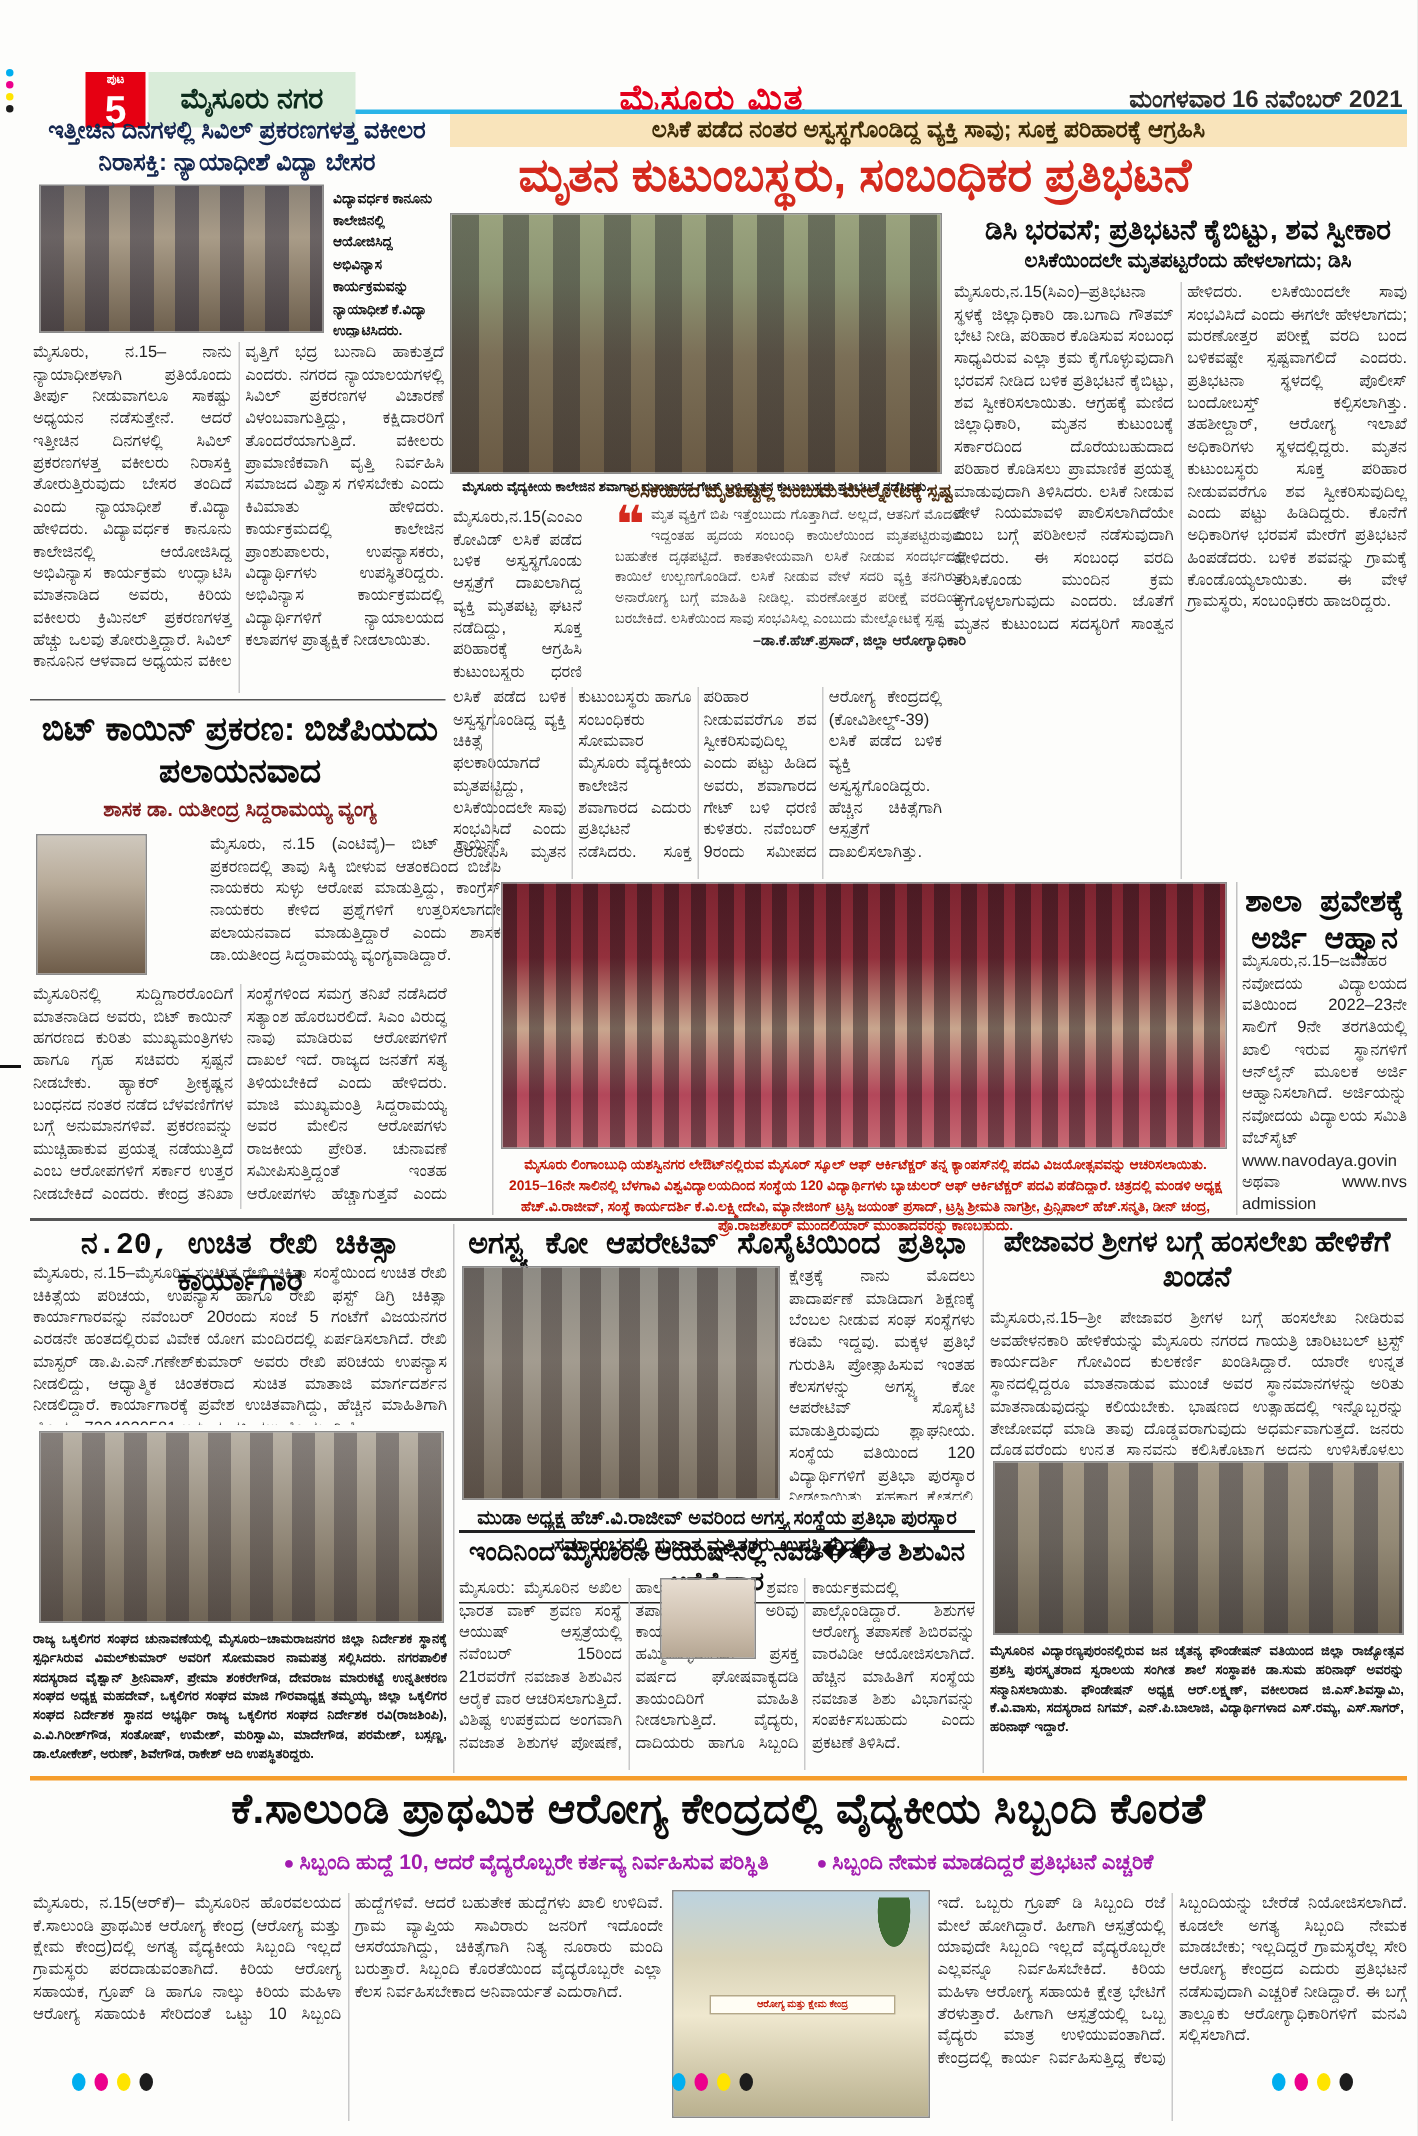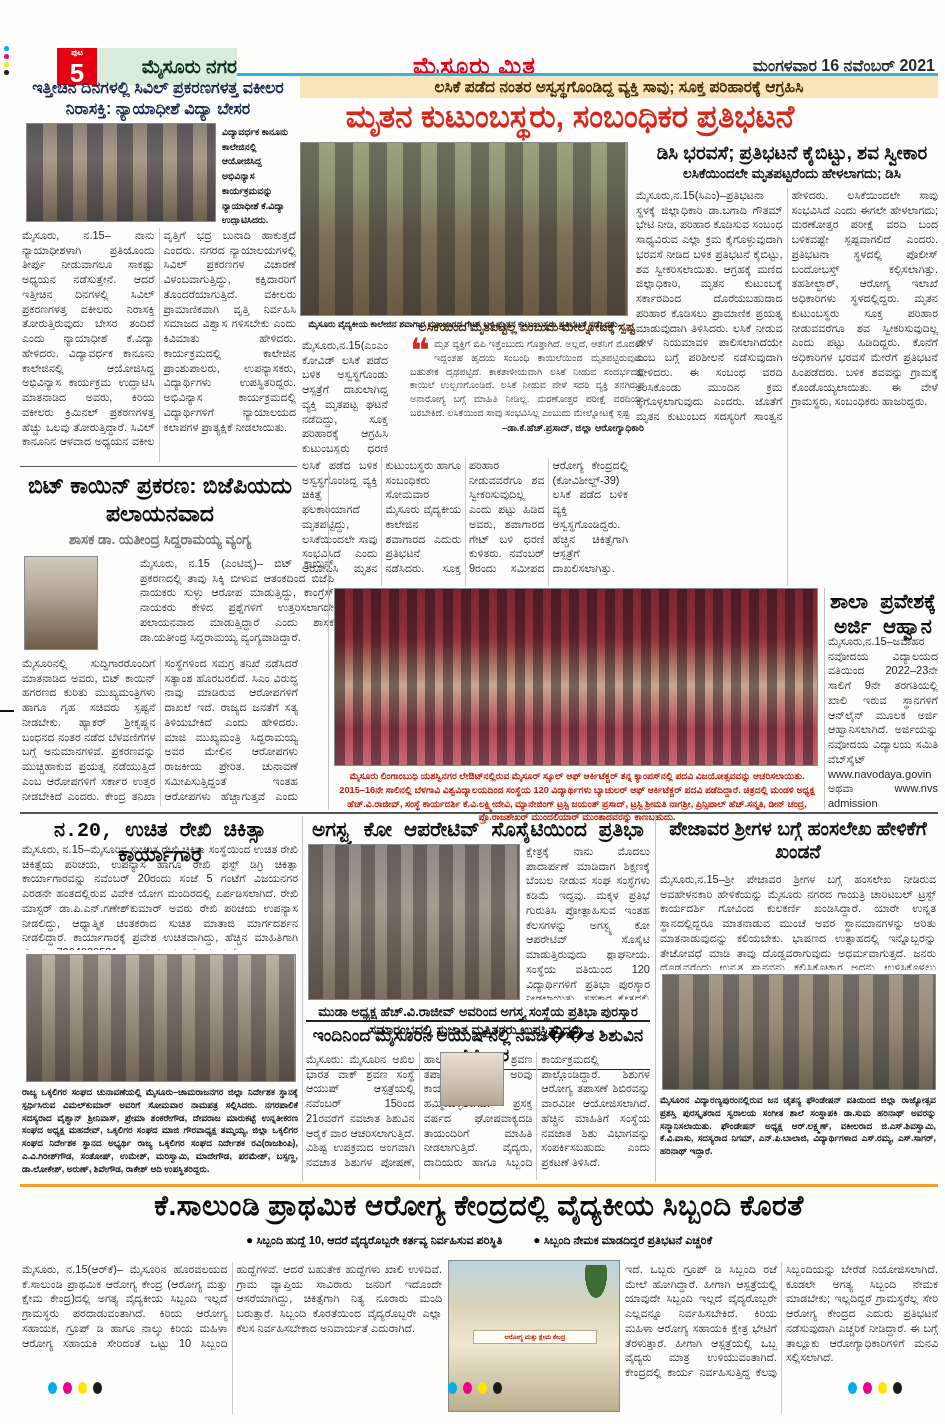--- a/index.html
+++ b/index.html
@@ -3,38 +3,38 @@
 <meta charset="utf-8">
 <style>
   html,body{margin:0;padding:0;background:#dcdcdc;}
   .page{position:relative;width:945px;height:1424px;margin:0 auto;background:#fdfdfb;
         font-family:"Liberation Sans","DejaVu Sans",sans-serif;color:#1a1a1a;overflow:hidden;}
   .abs{position:absolute;flex-direction:column;}
   
   .pagebox{background:#e60012;color:#fff;display:flex;align-items:center;justify-content:center;gap:2px;}
   .pagebox .sm{font-size:8px;font-weight:bold;}
   .pagebox .big{font-size:26px;font-weight:bold;line-height:1;}
-  .sectionbox{background:#d9ecd9;display:flex;align-items:flex-end;justify-content:center;
+  .sectionbox{background:#d9ecd9;display:flex;align-items:center;justify-content:center;
               font-size:19px;font-weight:bold;color:#0c2b1c;}
   .masthead{font-size:24px;font-weight:bold;color:#e3001b;text-align:center;letter-spacing:1px;}
   .dateline{font-size:16px;font-weight:bold;color:#2b2b2b;text-align:right;}
   
   .h-strap{background:#f9e4bb;display:flex;align-items:center;justify-content:center;
            font-size:15.5px;font-weight:bold;color:#3d2b05;}
   .h-main{font-size:31px;font-weight:bold;color:#d42a1e;text-align:center;line-height:1.05;}
   .h-blue{font-size:16px;font-weight:bold;color:#14264f;text-align:center;line-height:1.3;}
   .h-md{font-size:18.5px;font-weight:bold;color:#0f0f0f;text-align:center;line-height:1.2;}
   .h-sub{font-size:13.5px;font-weight:bold;color:#101010;text-align:center;}
-  .h-sub-red{font-size:13.5px;font-weight:bold;color:#737373;text-align:center;}
+  .h-sub-red{font-size:13.5px;font-weight:bold;color:#7f1d1d;text-align:center;}
   .h-xl{font-size:22px;font-weight:bold;color:#0d0d0d;text-align:center;line-height:1.25;}
   .h-sm{font-size:20px;font-weight:bold;color:#0d0d0d;text-align:center;line-height:1.25;font-family:Liberation Mono, monospace;}
   .h-boxed{font-size:17px;font-weight:bold;color:#0d0d0d;text-align:center;
            border-top:2px solid #222;border-bottom:1.5px solid #222;padding:3px 0;}
   .h-banner{font-size:28px;font-weight:bold;color:#0d0d0d;text-align:center;letter-spacing:.5px;}
-  .bullets{text-align:center;font-size:11px;font-weight:bold;color:#000000;}
+  .bullets{text-align:center;font-size:14px;font-weight:bold;color:#a21caf;}
   .bullet{margin:0 14px;}
   .bullet::before{content:"● ";font-size:12px;}
   
   .bt{font-size:11px;line-height:1.34;text-align:justify;color:#222;overflow:hidden;}
   .c2{column-count:2;column-gap:9px;column-rule:1px solid #c9c9c9;}
   .c3{column-count:3;column-gap:9px;column-rule:1px solid #c9c9c9;}
   .c4{column-count:4;column-gap:8px;column-rule:1px solid #c9c9c9;}
   .cap{font-size:8.8px;font-weight:bold;color:#111;text-align:center;line-height:1.35;}
   .capj{font-size:8.8px;font-weight:bold;color:#111;text-align:justify;line-height:1.45;}
   .cap-red{font-size:9.2px;font-weight:bold;color:#c21807;text-align:center;line-height:1.5;}

